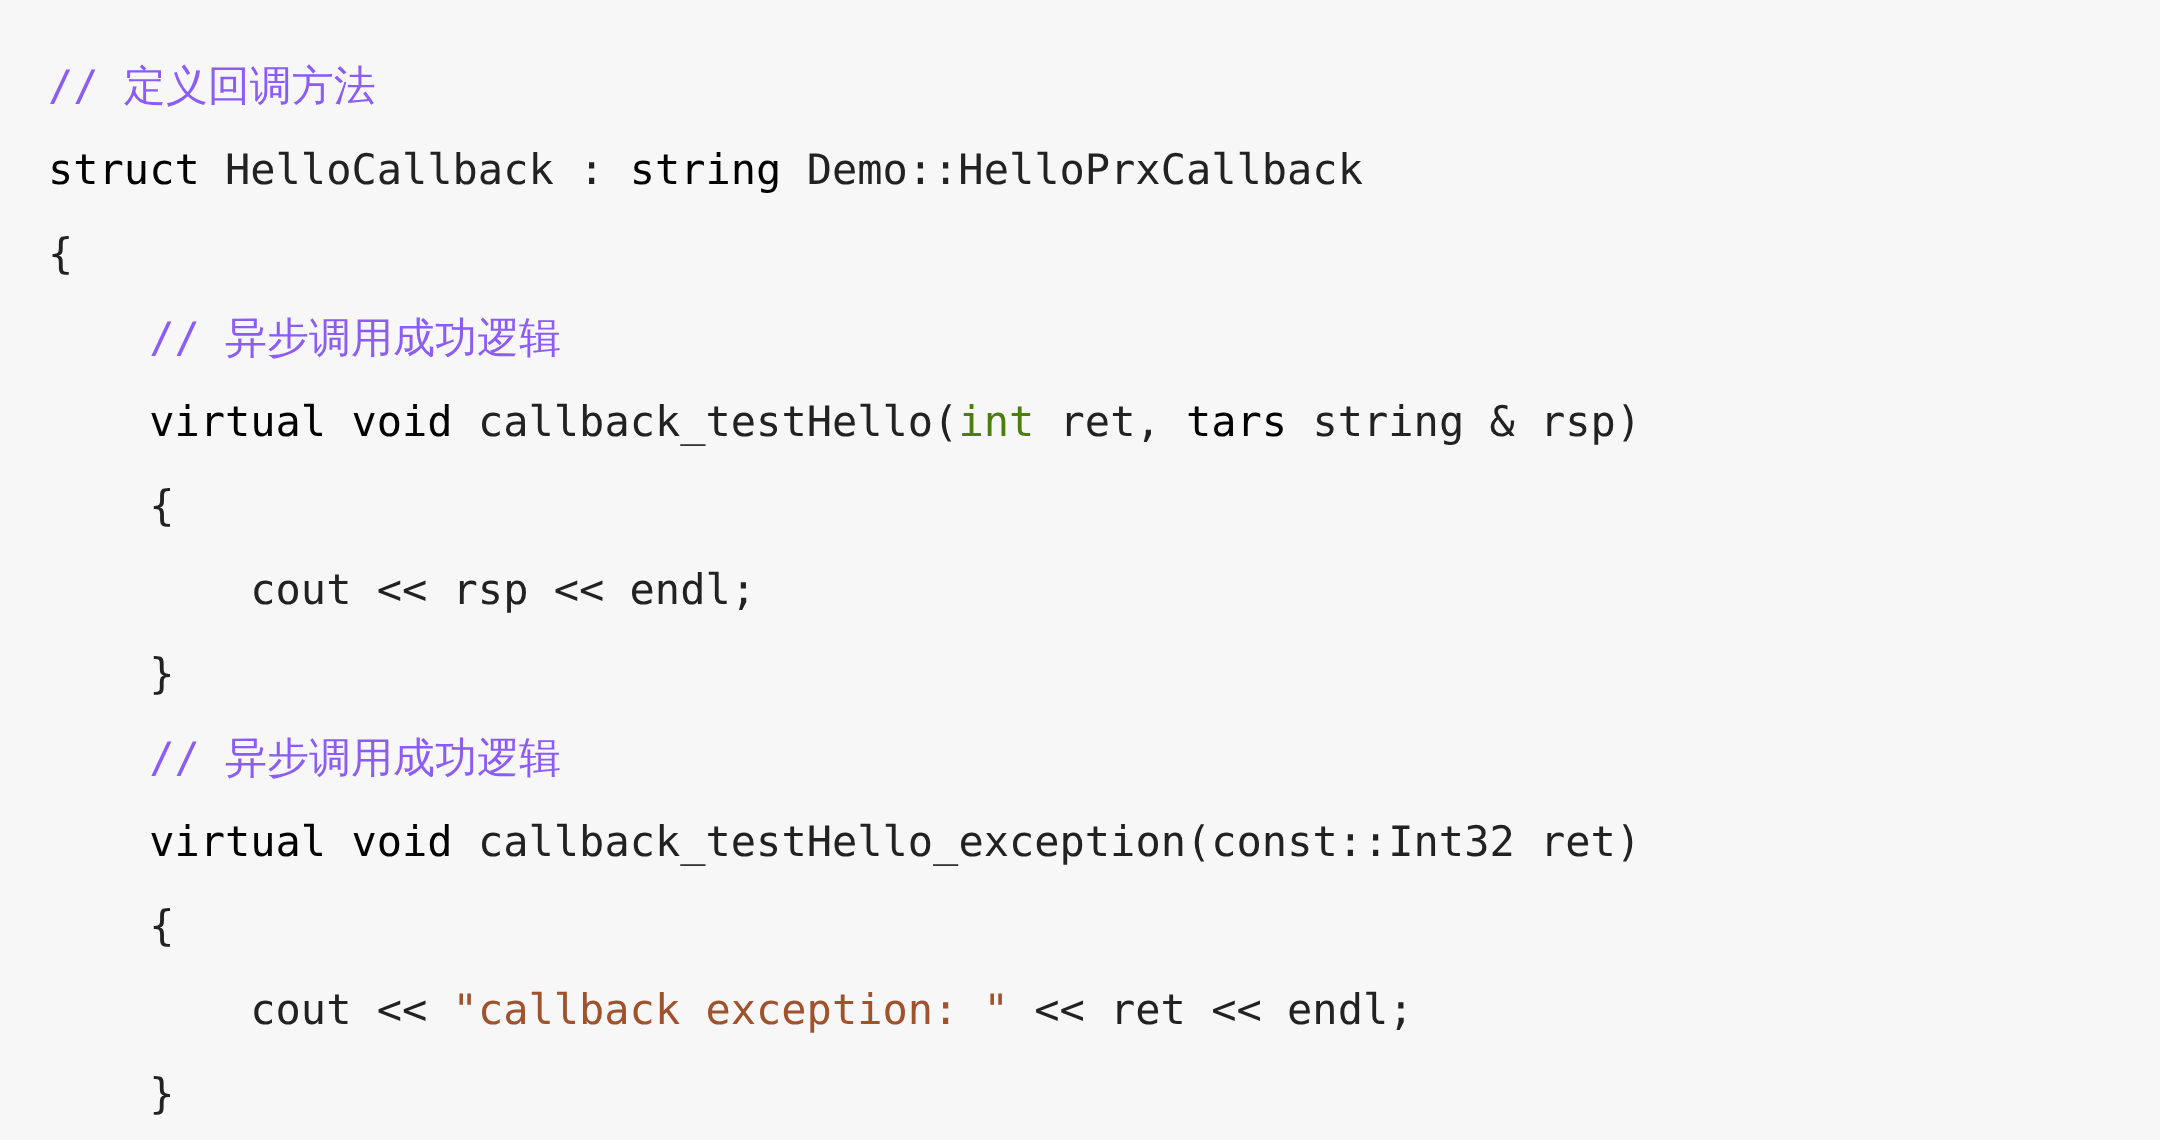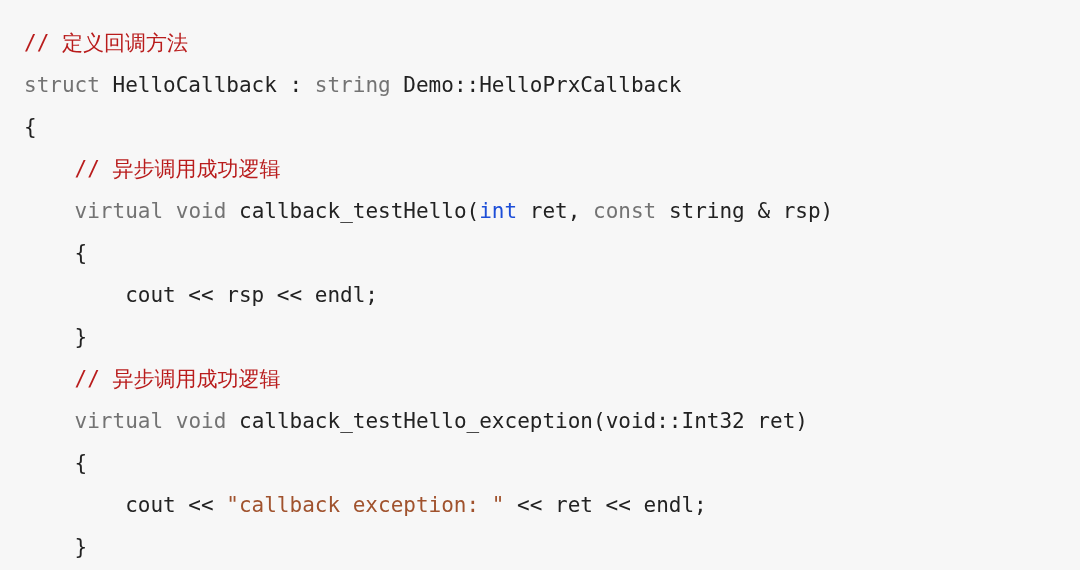--- a/index.html
+++ b/index.html
@@ -7,34 +7,34 @@
     width:1080px;height:570px;
     background:#f7f7f7;
     font-family:"Courier New",Consolas,monospace;
     font-size:21px;
     box-sizing:border-box;
     padding:22px 24px;
     color:#222;
     line-height:2.0;
   }
   pre{margin:0;white-space:pre;}
-  .c-comment{color:#b91c1c;}
-  .c-keyword{color:#737373;}
-  .c-type{color:#1d4ed8;}
+  .c-comment{color:#8b5cf6;}
+  .c-keyword{color:#000000;}
+  .c-type{color:#4d7c0f;}
   .c-str{color:#a0522d;}
 </style>
 </head>
 <body>
 
 <pre><span class="c-comment">// 定义回调方法</span>
 <span class="c-keyword">struct</span><span> HelloCallback </span><span>: </span><span class="c-keyword">string</span><span> Demo::HelloPrxCallback</span>
 <span>{</span>
 <span>    </span><span class="c-comment">// 异步调用成功逻辑</span>
-<span>    </span><span class="c-keyword">virtual</span><span> </span><span class="c-keyword">void</span><span> </span><span>callback_testHello(</span><span class="c-type">int</span><span> ret, </span><span class="c-keyword">const</span><span> </span><span>string &amp; rsp)</span>
+<span>    </span><span class="c-keyword">virtual</span><span> </span><span class="c-keyword">void</span><span> </span><span>callback_testHello(</span><span class="c-type">int</span><span> ret, </span><span class="c-keyword">tars</span><span> </span><span>string &amp; rsp)</span>
 <span>    {</span>
 <span>        cout &lt;&lt; rsp &lt;&lt; endl;</span>
 <span>    }</span>
 <span>    </span><span class="c-comment">// 异步调用成功逻辑</span>
-<span>    </span><span class="c-keyword">virtual</span><span> </span><span class="c-keyword">void</span><span> </span><span>callback_testHello_exception(void::Int32 ret)</span>
+<span>    </span><span class="c-keyword">virtual</span><span> </span><span class="c-keyword">void</span><span> </span><span>callback_testHello_exception(const::Int32 ret)</span>
 <span>    {</span>
 <span>        cout &lt;&lt; </span><span class="c-str">"callback exception: "</span><span> &lt;&lt; ret &lt;&lt; endl;</span>
 <span>    }</span>
 </pre>
 
 </body></html>

